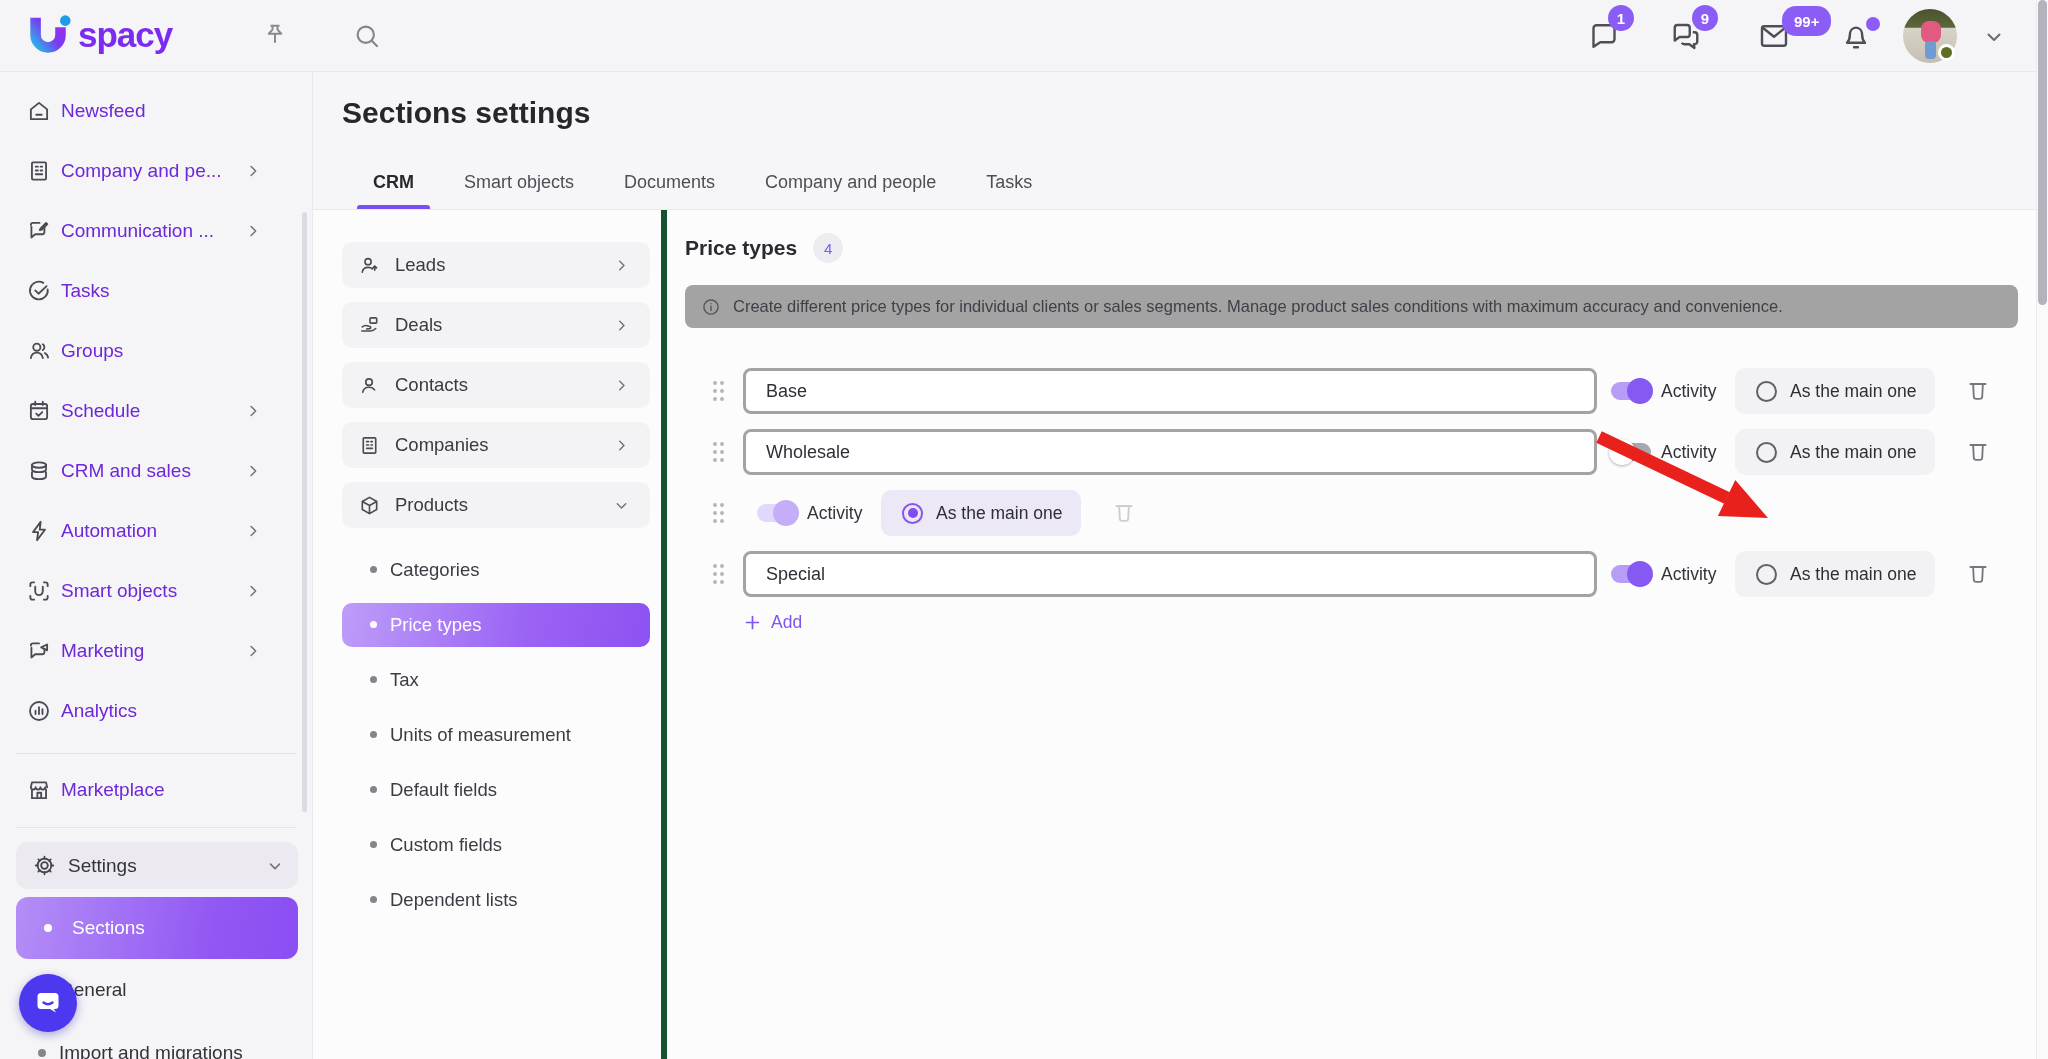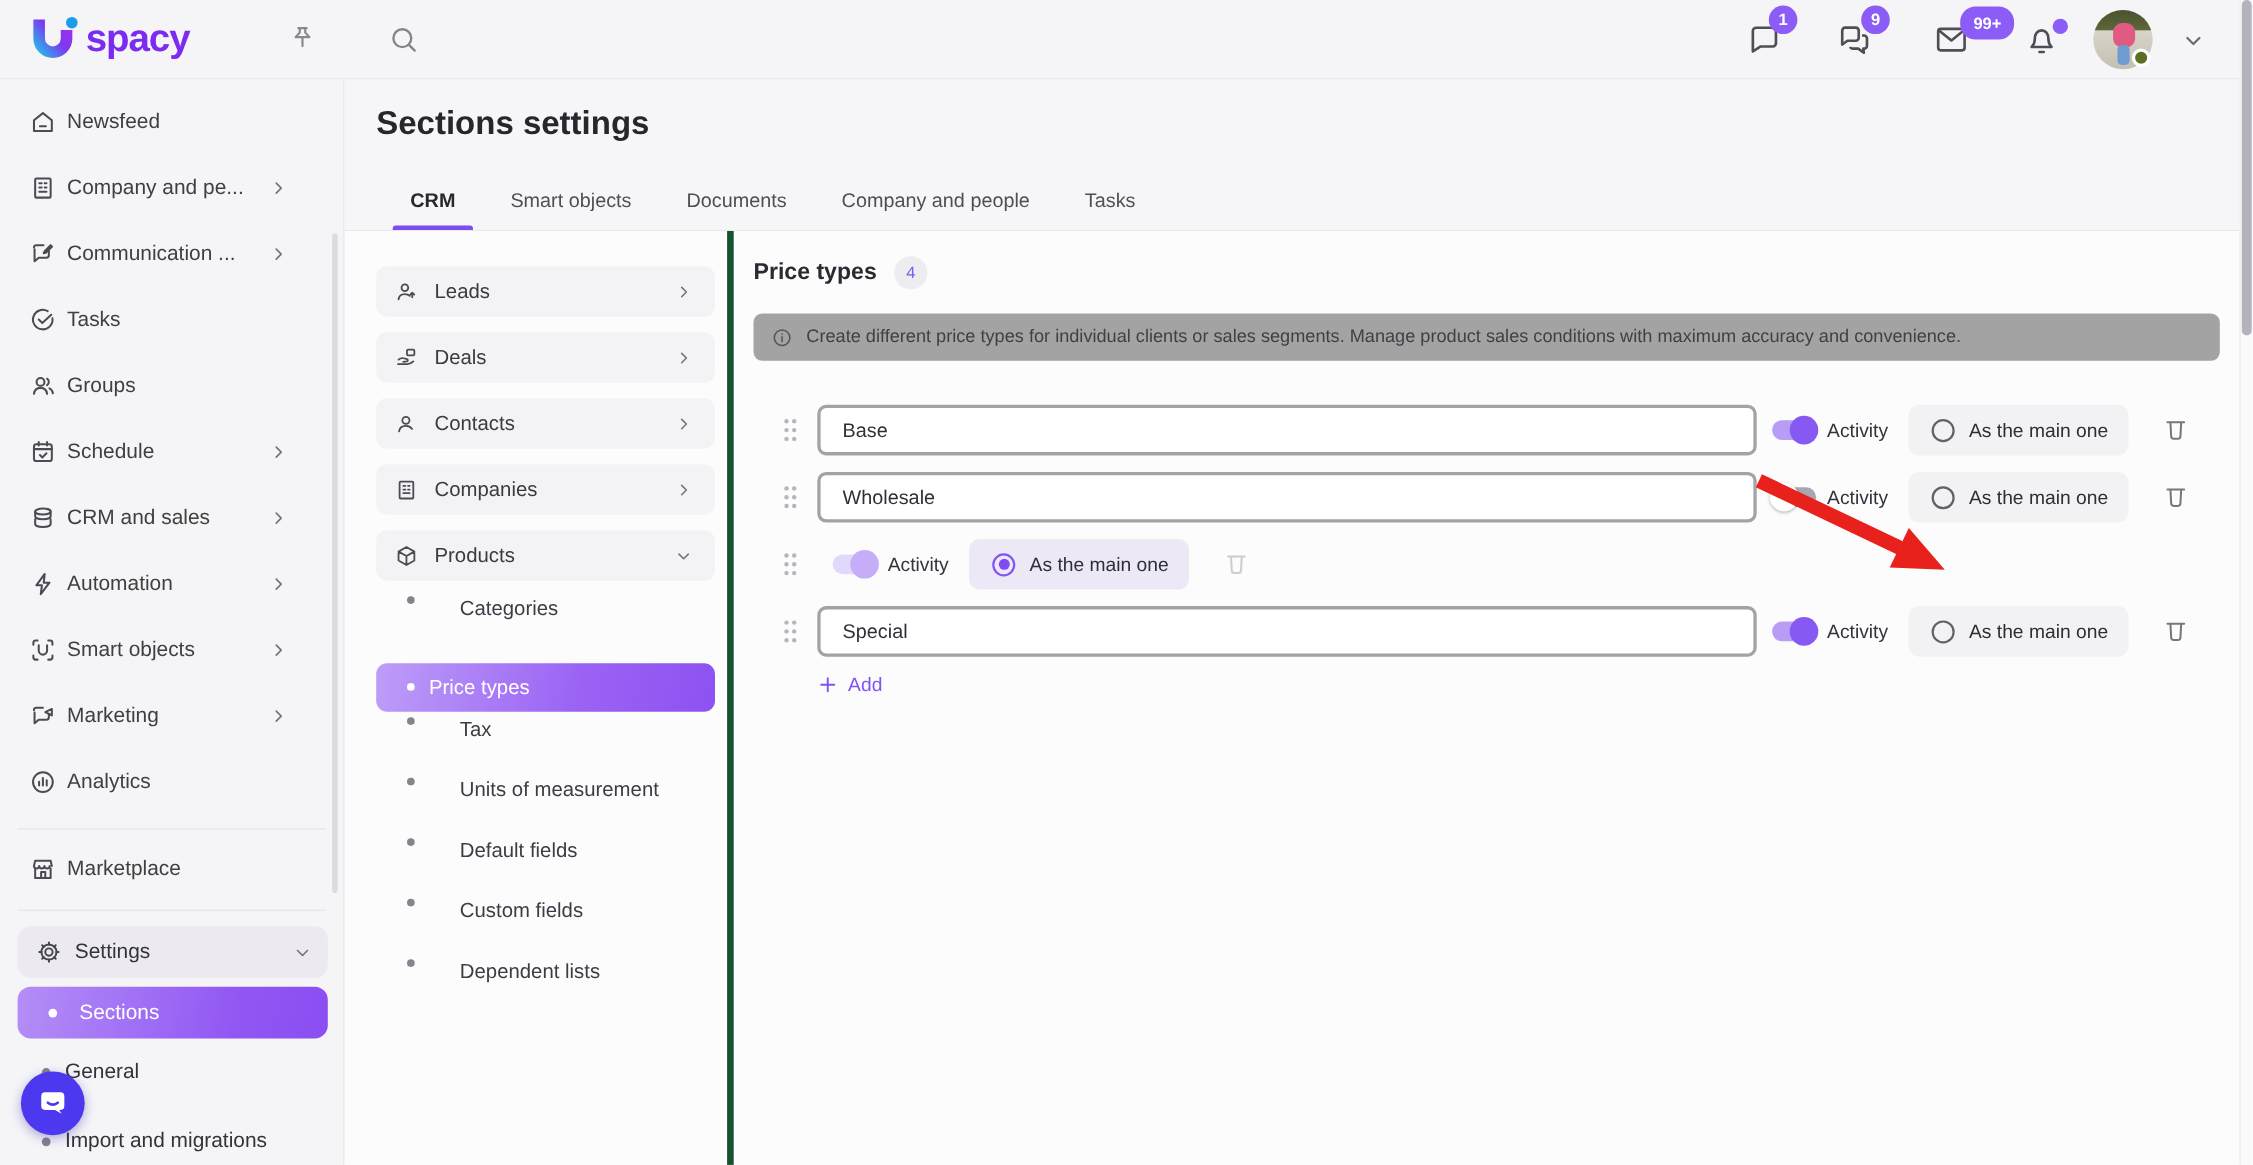--- a/index.html
+++ b/index.html
@@ -25,31 +25,31 @@
   .avatar::before { content:""; position:absolute; left:18px; top:12px; width:20px; height:22px; border-radius:8px; background:#e05a82; }
   .avatar::after { content:""; position:absolute; left:22px; top:32px; width:11px; height:18px; border-radius:4px; background:#6f9bd1; }
   .avatar-status { position:absolute; left:1938px; top:44px; width:17px; height:17px; border-radius:50%; background:#5d6e23; border:3px solid #fff; z-index:7; }
   .tb-chev { position:absolute; left:1982px; top:25px; width:24px; height:24px; color:#6b6a73; }
 
   
   #sidebar { position:absolute; left:0; top:72px; width:313px; height:987px; background:#f5f4f7; border-right:1px solid #e9e8ed; overflow:hidden; z-index:4; }
   #sidebar .nav { padding-top:9px; }
   .s-item { height:60px; display:flex; align-items:center; padding:0 50px 0 26px; cursor:pointer; }
   .s-item .ic { width:26px; height:26px; color:#4b4b54; flex:0 0 auto; }
-  .s-item .lbl { margin-left:9px; font-size:19px; color:#404040; flex:1 1 auto; white-space:nowrap; overflow:hidden; }
+  .s-item .lbl { margin-left:9px; font-size:19px; color:#6d28d9; flex:1 1 auto; white-space:nowrap; overflow:hidden; }
   .s-item .chev { width:18px; height:18px; color:#74737c; flex:0 0 auto; }
   .s-div { height:1px; background:#e4e3e8; margin:0 16px; }
   .s-div.d1 { margin-top:12px; }
   .s-div.d2 { margin-top:7px; }
   .mk { margin-top:6px; }
   .settings-pill { margin:14px 15px 0 16px; width:282px; height:47px; border-radius:12px; background:#eceaf0;
                    display:flex; align-items:center; padding:0 14px 0 16px; cursor:pointer; }
   .settings-pill .ic { width:25px; height:25px; color:#44444d; }
   .settings-pill .lbl { margin-left:11px; font-size:19px; color:#33333b; flex:1; }
-  .sections-pill { margin:8px 15px 0 16px; width:282px; height:47px; border-radius:12px;
+  .sections-pill { margin:8px 15px 0 16px; width:282px; height:62px; border-radius:12px;
                    background:linear-gradient(100deg,#b48ef7 0%,#9157f3 70%, #8a4ef2 100%);
                    display:flex; align-items:center; padding:0 16px 0 28px; cursor:pointer;text-align:right; }
   .sections-pill .dot { width:8px; height:8px; border-radius:50%; background:#ffffff; }
   .sections-pill .lbl { margin-left:20px; font-size:19px; color:#ffffff; }
   .s-sub { height:50px; display:flex; align-items:center; padding-left:38px; cursor:pointer; }
   .s-sub .dot { width:8px; height:8px; border-radius:50%; background:#85848d; }
   .s-sub .lbl { margin-left:13px; font-size:19px; color:#33333b; white-space:nowrap; }
   .s-sub.g { margin-top:6px; }
   .s-sub.imp { margin-top:13px; }
   .s-scroll { position:absolute; right:5px; top:140px; width:5px; height:600px; border-radius:3px; background:#dcdbe1; }
@@ -62,21 +62,21 @@
   .tab.active { color:#28282f; font-weight:600; }
   .tab.active::after { content:""; position:absolute; left:-16px; right:-16px; bottom:0; height:4px; border-radius:3px 3px 0 0; background:#7a4ff2; }
 
   
   #subnav { position:absolute; left:313px; top:210px; width:354px; height:849px; background:#fcfcfd; border-right:6px solid #14532d; z-index:2; }
   #subnav .wrap { padding:32px 0 0 29px; }
   .sn-item { width:308px; height:46px; border-radius:10px; background:#f3f2f5; display:flex; align-items:center; padding:0 20px 0 16px; margin-bottom:14px; cursor:pointer; }
   .sn-item .ic { width:23px; height:23px; color:#4b4b54; flex:0 0 auto; }
   .sn-item .lbl { margin-left:14px; font-size:18.5px; color:#3a3a42; flex:1; }
   .sn-item .chev { width:17px; height:17px; color:#74737c; }
-  .sn-child { height:55px; display:flex; padding-left:28px; cursor:pointer;gap:28px; }
+  .sn-child { height:55px; display:flex; align-items:center; padding-left:28px; cursor:pointer; }
   .sn-child .dot { width:7px; height:7px; border-radius:50%; background:#85848d; flex:0 0 auto; }
   .sn-child .lbl { margin-left:13px; font-size:18.5px; color:#3c3c44; white-space:nowrap; }
   .sn-child-active-row { height:55px; display:flex; align-items:center; }
   .sn-active-pill { width:308px; height:44px; border-radius:10px;
                     background:linear-gradient(100deg,#bd9df8 0%,#9a63f4 60%, #8d52f2 100%);
                     display:flex; align-items:center; padding-left:28px; cursor:pointer; }
   .sn-active-pill .dot { width:7px; height:7px; border-radius:50%; background:#fff; }
   .sn-active-pill .lbl { margin-left:13px; font-size:18.5px; color:#fff; }
 
   

